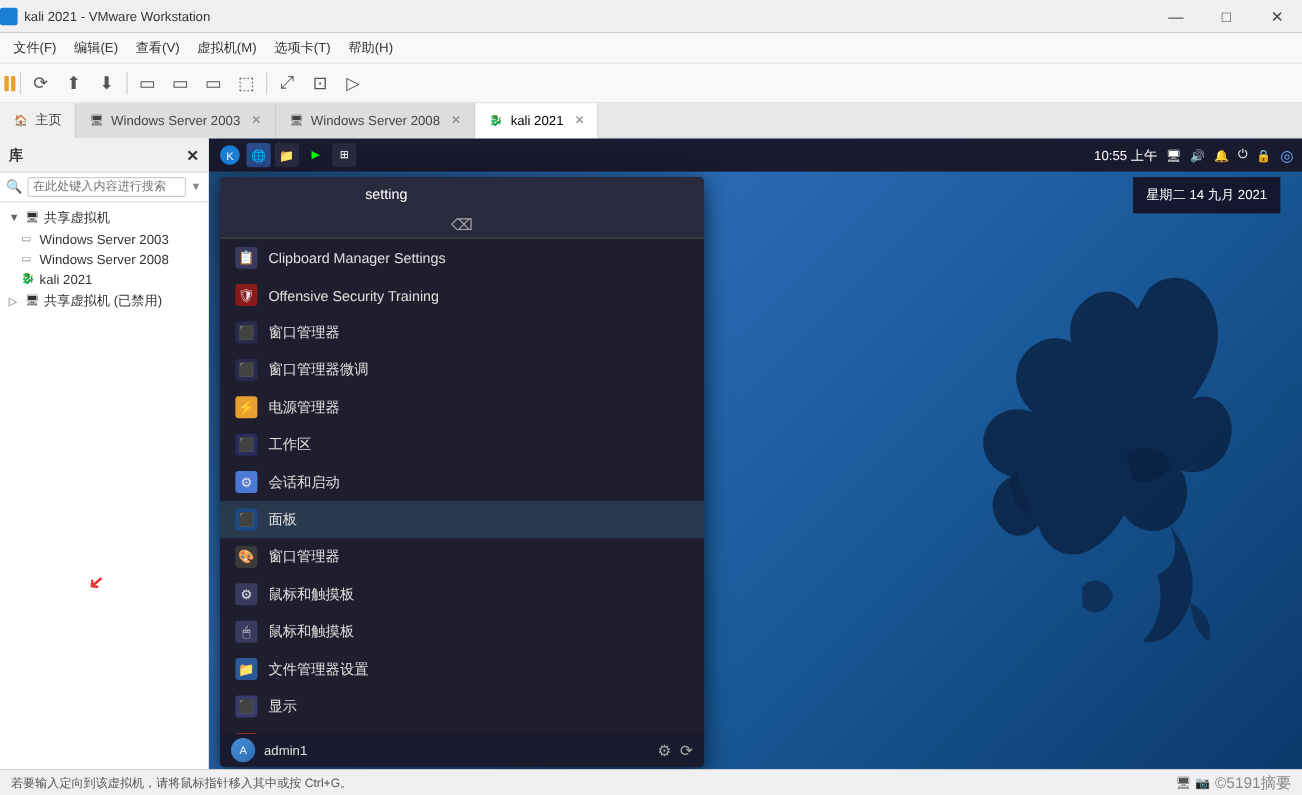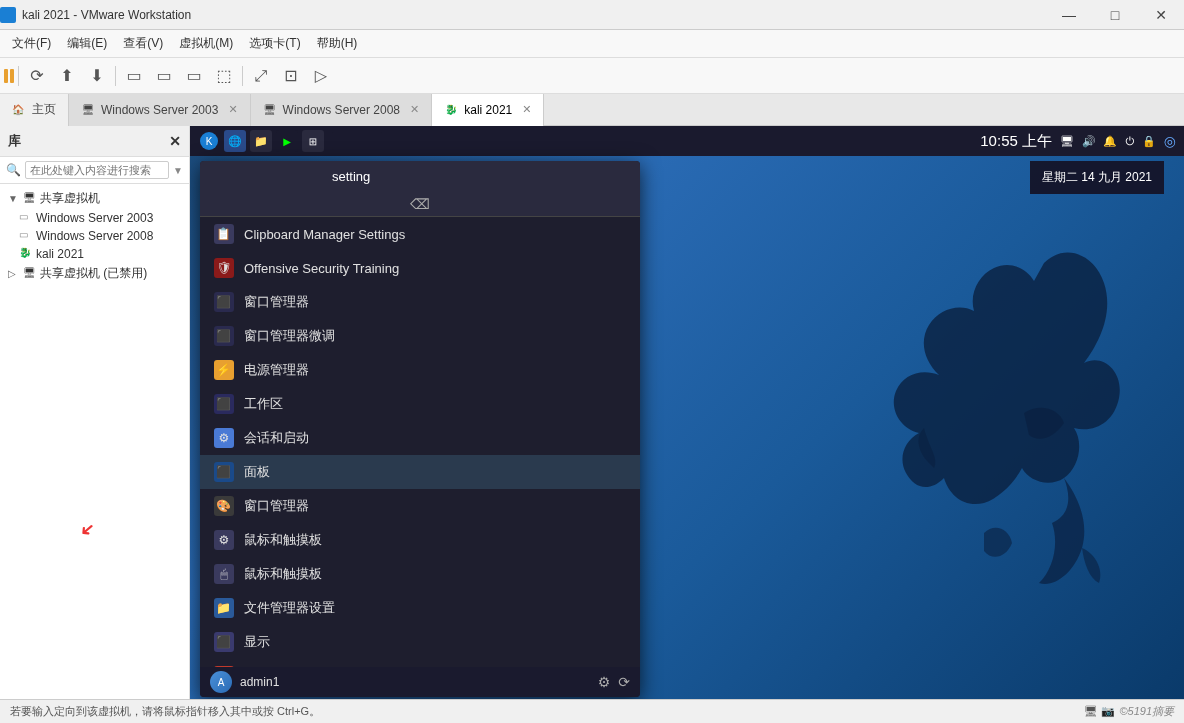--- a/index.html
+++ b/index.html
@@ -101,21 +101,21 @@
       background: #1a1a2e; display: flex; align-items: center;
       padding: 0 8px; gap: 4px; z-index: 10;
     }
     .kali-app-icons { display: flex; align-items: center; gap: 4px; }
     .kali-icon { width: 22px; height: 22px; border-radius: 3px; display: flex; align-items: center; justify-content: center; font-size: 11px; color: #fff; cursor: pointer; }
     .kali-icon.dark-bg { background: #2a2a3e; }
     .kali-clock-area {
       margin-left: auto; display: flex; align-items: center; gap: 8px;
       color: #fff; font-size: 11px;
     }
-    .kali-clock { color: #fff; font-size: 15px; margin-left: 32px; }
+    .kali-clock { color: #fff; font-size: 12px; margin-left: 32px; }
 
     
     .date-tooltip {
       position: absolute; top: 35px; right: 20px;
       background: rgba(20,20,40,0.95); color: #fff; padding: 8px 12px;
       border-radius: 0; font-size: 12px; z-index: 20;
     }
 
     
     .search-overlay {
@@ -407,15 +407,15 @@
 
     </div>
   </div>
 </div>
 
 <div class="vmware-status">
   <span>若要输入定向到该虚拟机，请将鼠标指针移入其中或按 Ctrl+G。</span>
   <div class="vmware-status-right">
     <span>🖥</span>
     <span>📷</span>
-    <span style="font-size:11px; color:#888;font-style:italic;">©5191摘要</span>
+    <span style="font-size:14px; color:#888;">©5191摘要</span>
   </div>
 </div>
 
 </body></html>

